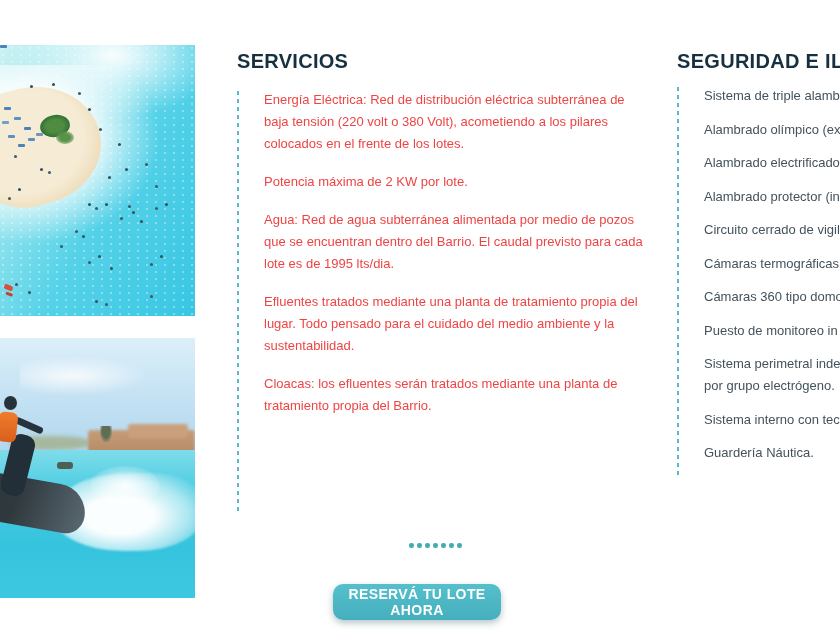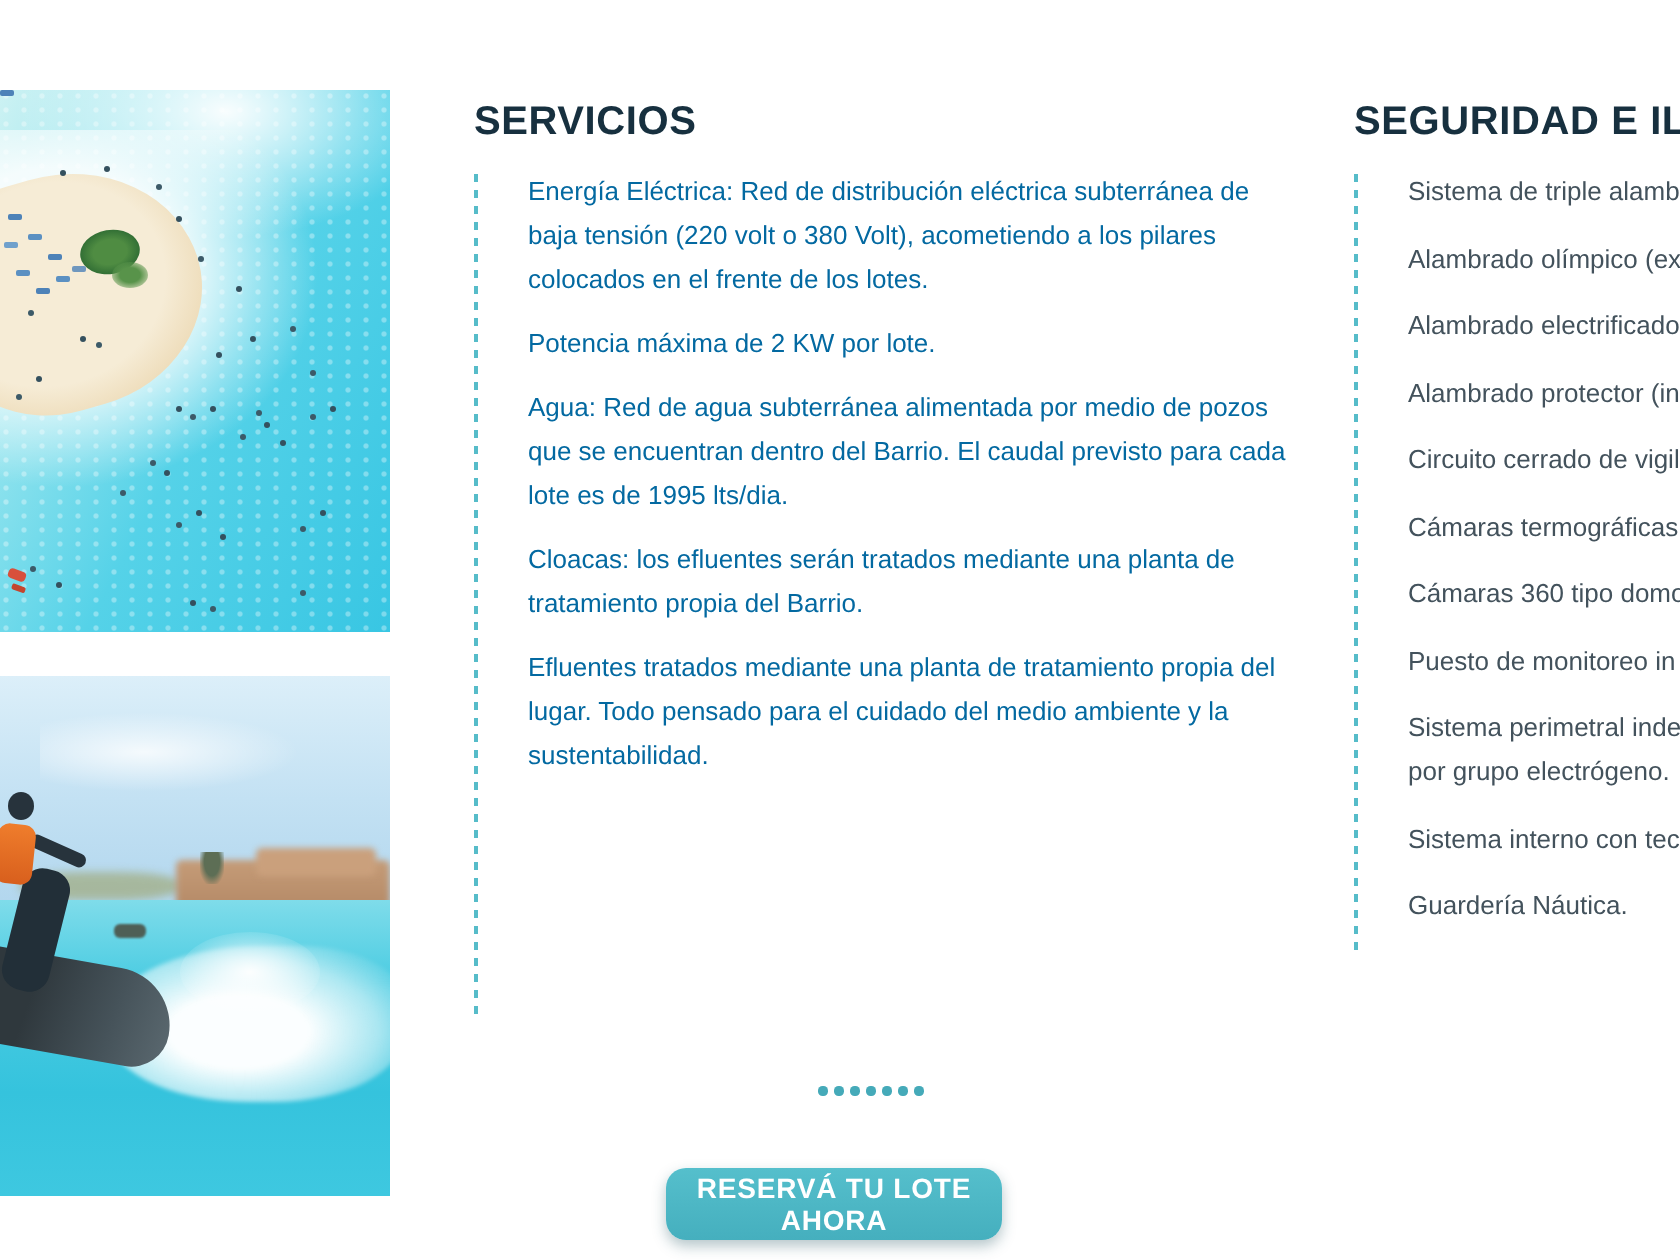--- a/index.html
+++ b/index.html
@@ -111,21 +111,21 @@
 
   
   .col { position:absolute; top:50px; }
   .col h2 { font-size:20px; font-weight:bold; color:#17303f; letter-spacing:.3px; white-space:nowrap; }
   .list-wrap { position:relative; margin-top:12px; padding-left:27px; }
   .dash-line { position:absolute; left:0; top:2px; width:2px;
     background-image:repeating-linear-gradient(to bottom, #56bcc9 0 4px, transparent 4px 8px);
   }
   .services-col { left:237px; width:412px; }
   .services-col .dash-line { height:424px; }
-  .services-col p { font-size:13px; line-height:22px; margin:0 0 10px 0; color:#0369a1; }
+  .services-col p { font-size:13px; line-height:22px; margin:16px 0 10px 0; color:#ef4444; }
   .security-col { left:677px; width:300px; }
   .security-col .dash-line { height:391px; }
   .security-col .sec-item { font-size:13px; line-height:22px; margin:0 0 11.5px 0;
     white-space:nowrap; color:#43525c; }
   .security-col .sec-item.tight { margin-bottom:0; }
 
   
   .pager { position:absolute; left:409px; top:543px; display:flex; gap:3.5px; }
   .pager .dot { width:4.5px; height:4.5px; border-radius:50%; background:#45aab9; cursor:pointer; }
 
@@ -169,22 +169,22 @@
 </div>
 
 <section class="col services-col">
   <h2>SERVICIOS</h2>
   <div class="list-wrap">
     <span class="dash-line"></span>
 
   <p>Energía Eléctrica: Red de distribución eléctrica subterránea de baja tensión (220 volt o 380 Volt), acometiendo a los pilares colocados en el frente de los lotes.</p>
       <p>Potencia máxima de 2 KW por lote.</p>
       <p>Agua: Red de agua subterránea alimentada por medio de pozos que se encuentran dentro del Barrio. El caudal previsto para cada lote es de 1995 lts/dia.</p>
+      <p>Efluentes tratados mediante una planta de tratamiento propia del lugar. Todo pensado para el cuidado del medio ambiente y la sustentabilidad.</p>
       <p>Cloacas: los efluentes serán tratados mediante una planta de tratamiento propia del Barrio.</p>
-      <p>Efluentes tratados mediante una planta de tratamiento propia del lugar. Todo pensado para el cuidado del medio ambiente y la sustentabilidad.</p>
     </div>
 </section>
 
 <section class="col security-col">
   <h2>SEGURIDAD E ILUMINAC</h2>
   <div class="list-wrap">
     <span class="dash-line"></span>
 
   <div class="sec-item">Sistema de triple alamb</div>
       <div class="sec-item">Alambrado olímpico (ex</div>

